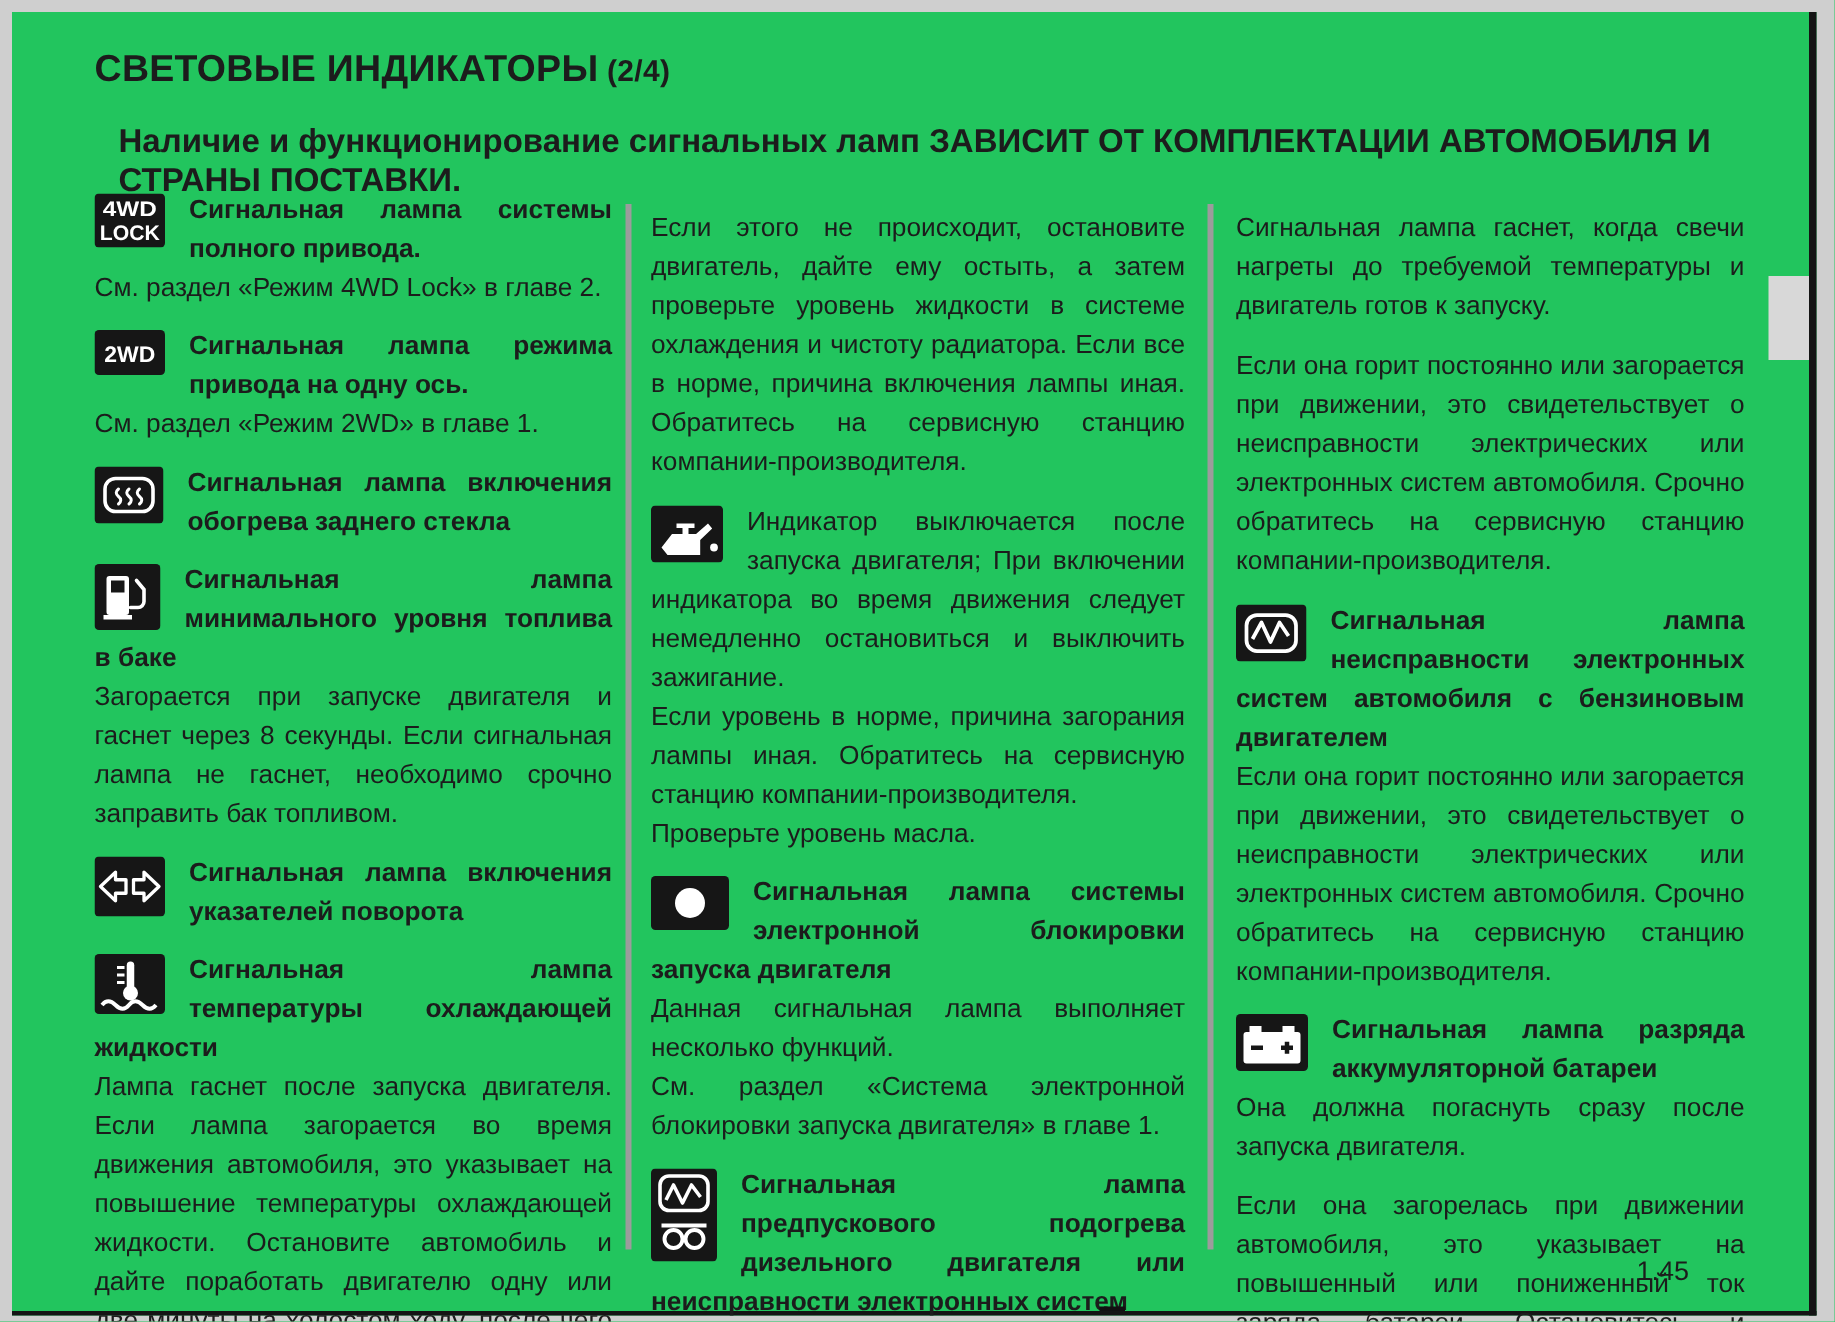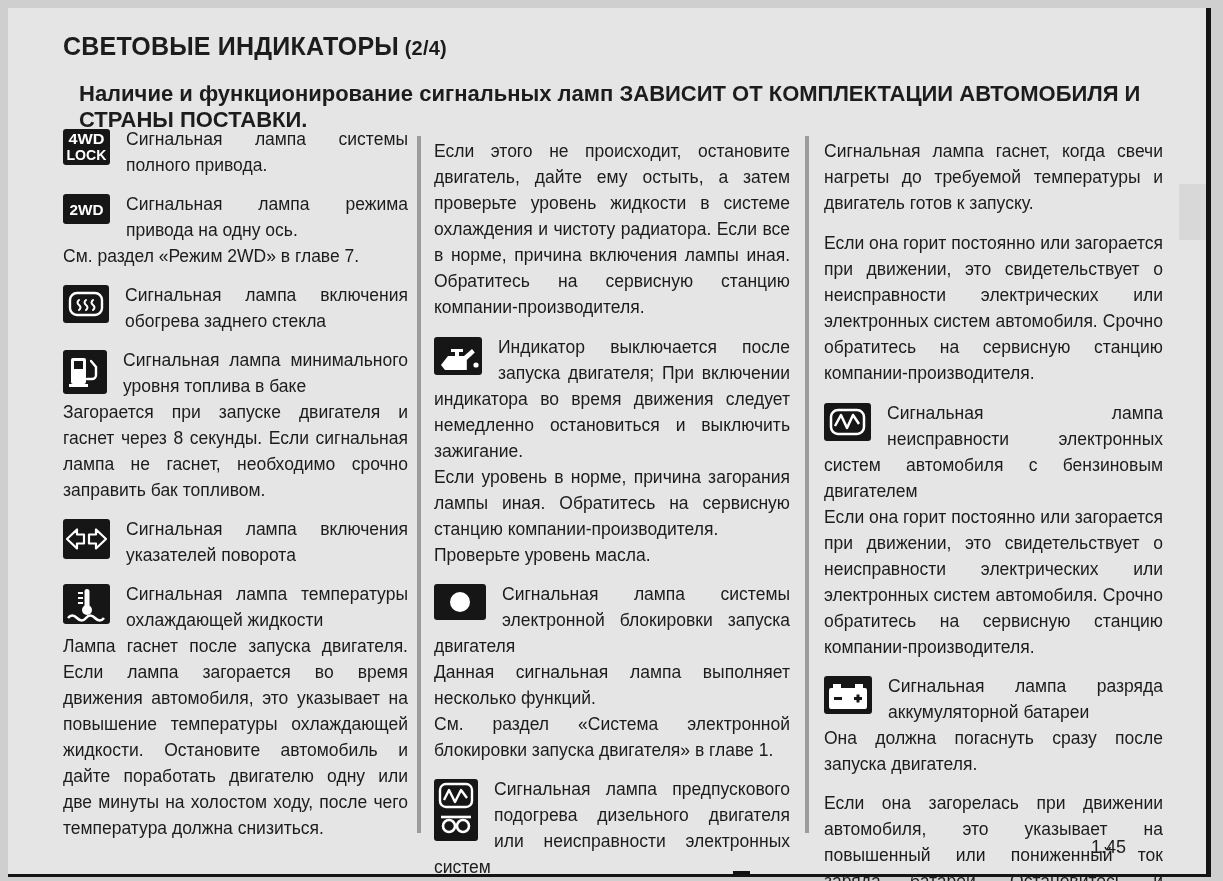--- a/index.html
+++ b/index.html
@@ -4,39 +4,39 @@
 <style>
   html,body{margin:0;padding:0;}
   body{
     width:1223px;height:881px;position:relative;overflow:hidden;
     background:#cfcfcf;
     font-family:"Liberation Sans",sans-serif;
     color:#1c1c1c;
   }
   .page{
     position:absolute;left:8px;top:8px;width:1203px;height:869px;
-    background:#e5e5e5;box-sizing:border-box;
+    background:#22c55e;box-sizing:border-box;
     border-right:5px solid #141414;border-bottom:3px solid #141414;
   }
   .header{position:absolute;left:55px;top:24px;right:60px;}
   .title{font-size:25px;font-weight:bold;letter-spacing:.2px;margin:0;}
   .title .suffix{font-size:20px;}
   .subtitle{font-size:22px;font-weight:bold;margin:20px 0 0 16px;}
   .cols{position:absolute;left:55px;top:118px;display:flex;align-items:flex-start;}
   .column{font-size:17.5px;line-height:26px;}
   .col-a{width:345px;}
   .col-b{width:356px;}
   .col-c{width:339px;}
   .divider{width:4px;height:697px;background:#9c9c9c;flex:none;}
   .d1{margin:10px 13px 0 9px;}
   .d2{margin:10px 15px 0 15px;}
   .entry{clear:both;margin:0 0 13px 0;}
   .entry .ind-icon{float:left;margin:3px 16px 4px 0;display:block;}
   .entry .ind-icon svg{display:block;}
-  p.heading{font-weight:normal;margin:0;text-align:justify;}
+  p.heading{font-weight:bold;margin:0;text-align:justify;}
   p.body{margin:0;text-align:justify;}
   p.para{margin:12px 0 14px 0;text-align:justify;}
   .page-number{position:absolute;right:80px;bottom:16px;font-size:18px;}
   .edge-tab{position:absolute;right:0;top:176px;width:27px;height:56px;background:#d8d8d8;}
   .footer-mark{position:absolute;left:725px;bottom:0;width:17px;height:3px;background:#111;}
 </style>
 </head>
 <body>
 
 <div class="page">
@@ -49,30 +49,31 @@
     <div class="column col-a">
         <div class="entry">
           <span class="ind-icon">
             <svg width="47" height="36" viewBox="0 0 47 36">
               <rect width="47" height="36" rx="3" fill="#161616"></rect>
               <text x="23.5" y="15" fill="#fff" font-family="Liberation Sans,sans-serif" font-weight="bold" font-size="14" text-anchor="middle" textLength="36" lengthAdjust="spacingAndGlyphs">4WD</text>
               <text x="23.5" y="31" fill="#fff" font-family="Liberation Sans,sans-serif" font-weight="bold" font-size="14" text-anchor="middle" textLength="40" lengthAdjust="spacingAndGlyphs">LOCK</text>
             </svg>
           </span>
           <p class="heading">Сигнальная лампа системы полного привода.</p>
+          <p class="body">См. раздел «Режим 4WD Lock» в главе 2.</p>
         </div>
         <div class="entry">
           <span class="ind-icon">
             <svg width="47" height="30" viewBox="0 0 47 30">
               <rect width="47" height="30" rx="3" fill="#161616"></rect>
               <text x="23.5" y="21" fill="#fff" font-family="Liberation Sans,sans-serif" font-weight="bold" font-size="15" text-anchor="middle" textLength="34" lengthAdjust="spacingAndGlyphs">2WD</text>
             </svg>
           </span>
           <p class="heading">Сигнальная лампа режима привода на одну ось.</p>
-          <p class="body">См. раздел «Режим 2WD» в главе 7.</p>
+          <p class="body">См. раздел «Режим 2WD» в главе 1.</p>
         </div>
         <div class="entry">
           <span class="ind-icon">
             <svg width="46" height="38" viewBox="0 0 46 38">
               <rect width="46" height="38" rx="3" fill="#161616"></rect>
               <rect x="7" y="8" width="32" height="22" rx="7" fill="none" stroke="#fff" stroke-width="2.4"></rect>
               <g stroke="#fff" stroke-width="2" fill="none" stroke-linecap="round">
                 <path d="M16 25 q3-2.5 0-5 q-3-2.5 0-5"></path>
                 <path d="M23 25 q3-2.5 0-5 q-3-2.5 0-5"></path>
                 <path d="M30 25 q3-2.5 0-5 q-3-2.5 0-5"></path>

